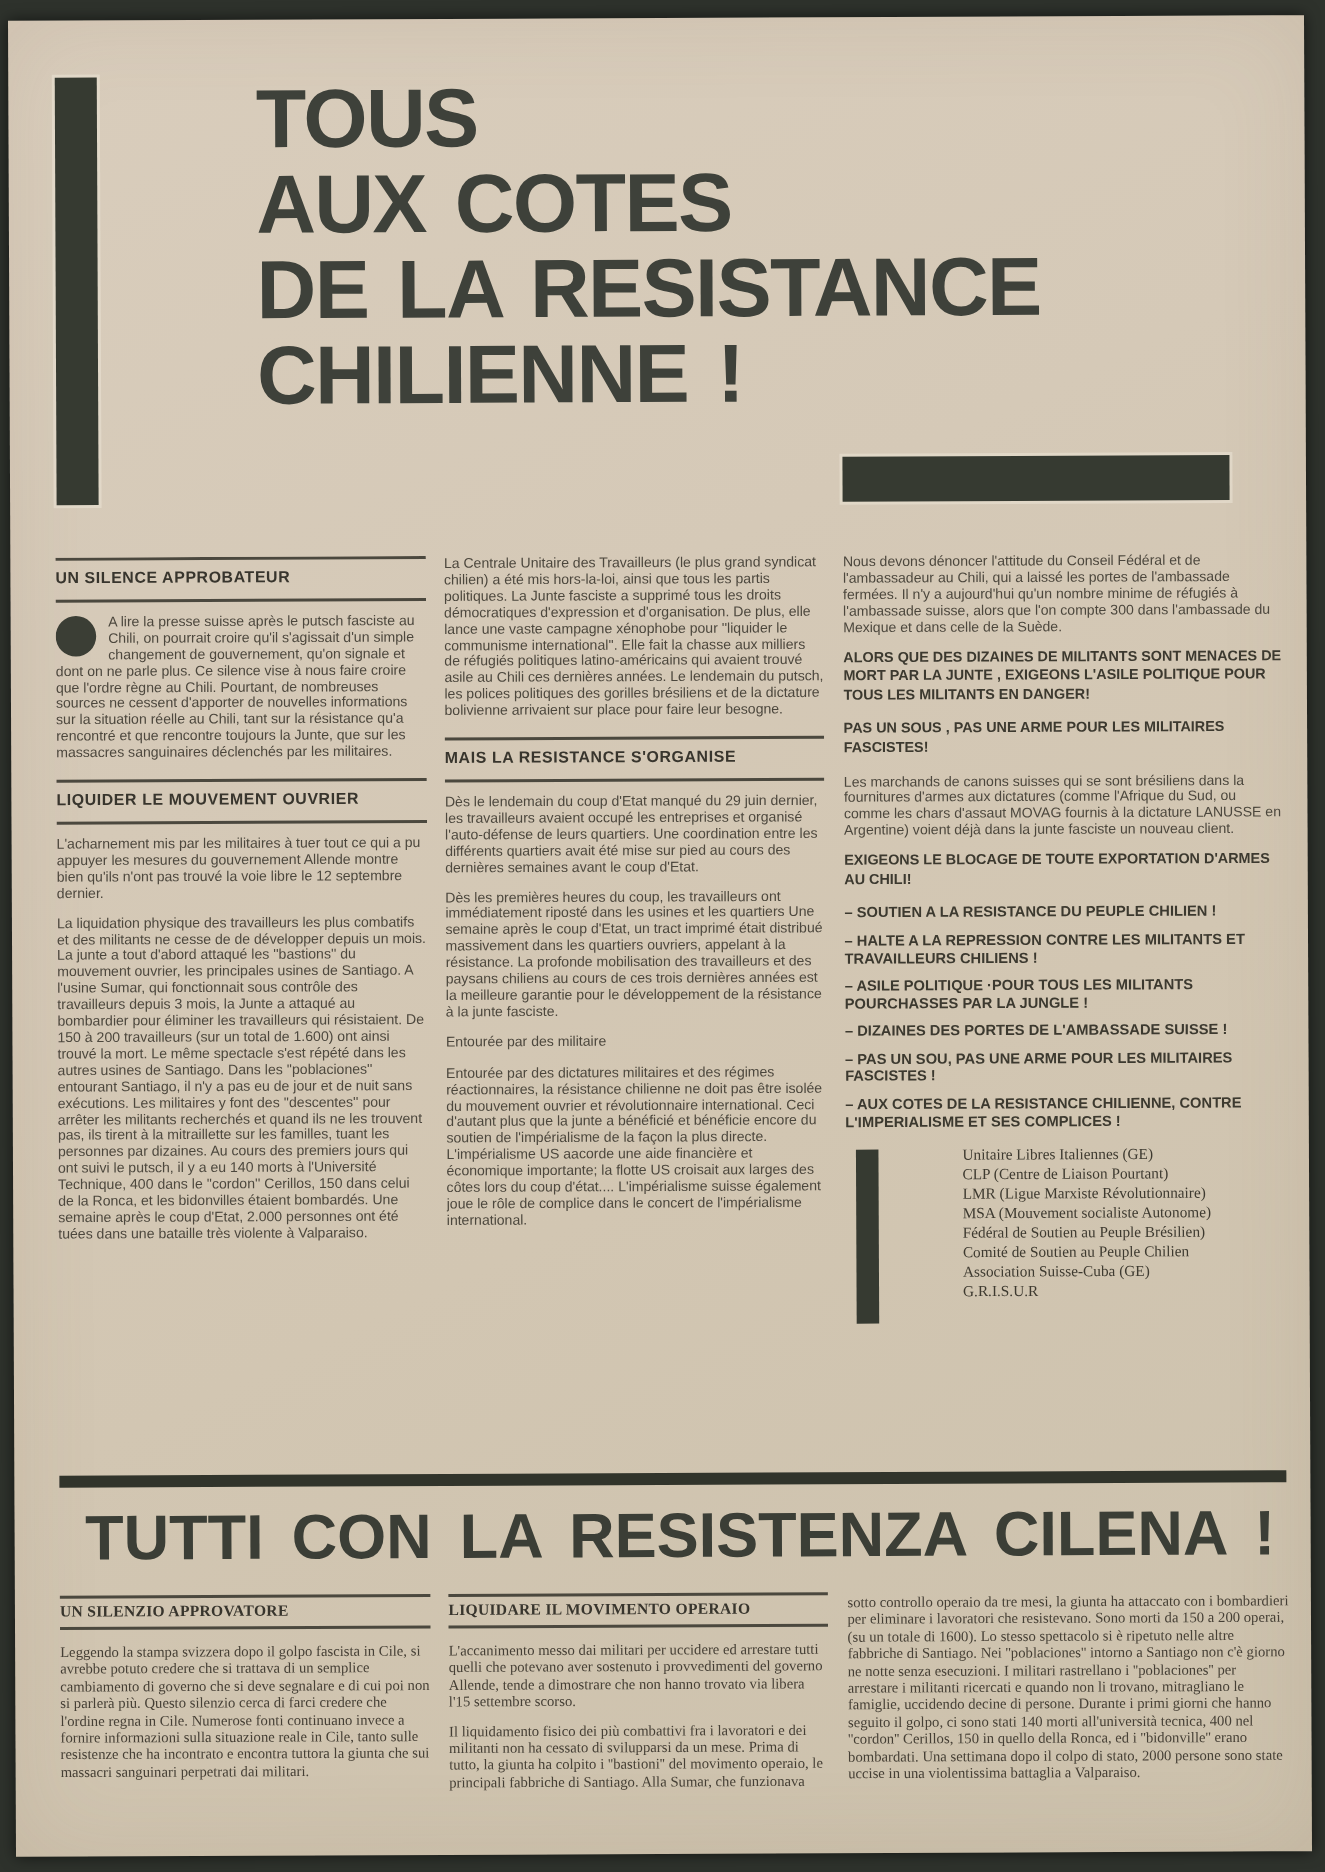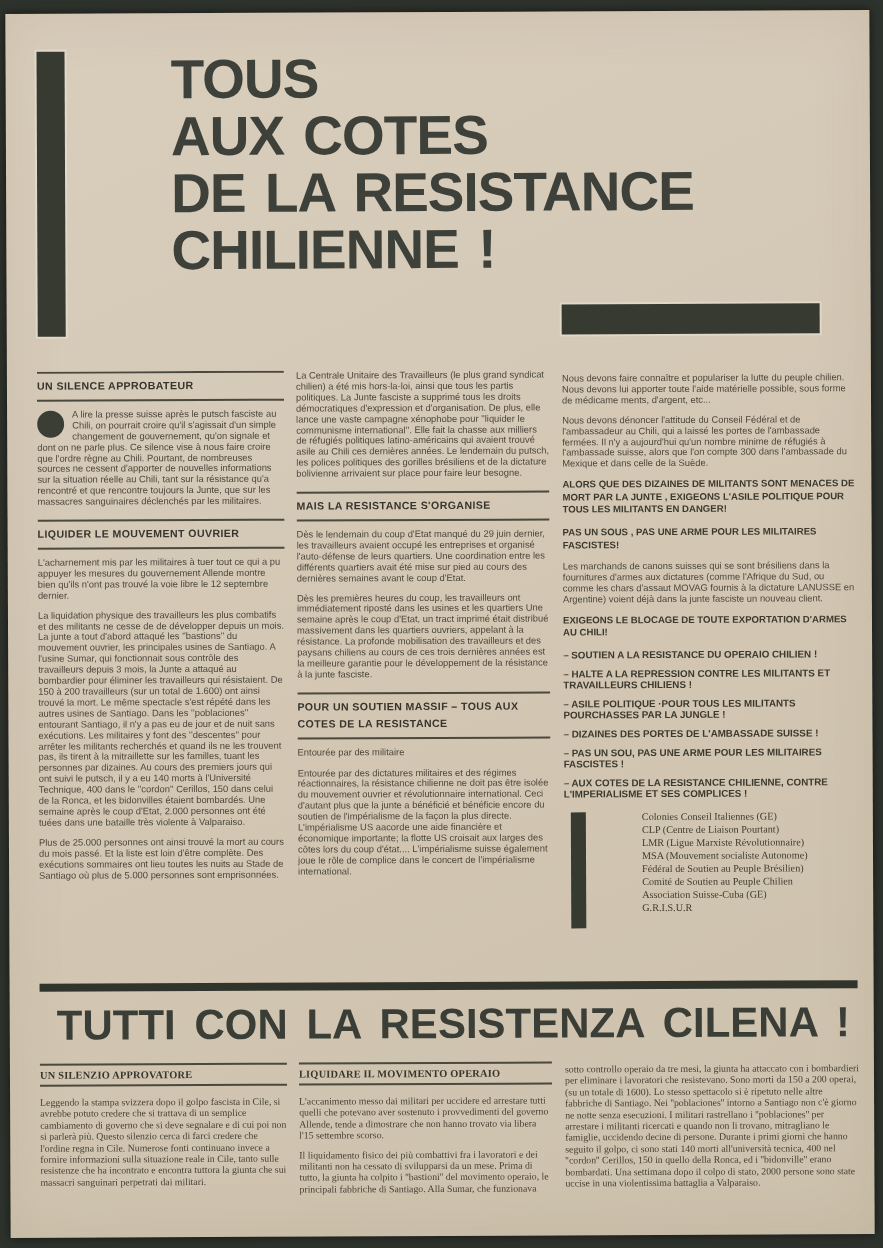--- a/index.html
+++ b/index.html
@@ -92,51 +92,48 @@
   </div>
 
   <div class="fr-cols">
 
     <div class="fr-col fr-col1">
       <div class="fr-h">UN SILENCE APPROBATEUR</div>
       <p class="fr-p"><span class="dot"></span><span>A lire la presse suisse après le putsch fasciste au Chili, on pourrait croire qu'il s'agissait d'un simple changement de gouvernement, qu'on signale et dont on ne parle plus. Ce silence vise à nous faire croire que l'ordre règne au Chili. Pourtant, de nombreuses sources ne cessent d'apporter de nouvelles informations sur la situation réelle au Chili, tant sur la résistance qu'a rencontré et que rencontre toujours la Junte, que sur les massacres sanguinaires déclenchés par les militaires.</span></p>
       <div class="fr-h mt">LIQUIDER LE MOUVEMENT OUVRIER</div>
       <p class="fr-p">L'acharnement mis par les militaires à tuer tout ce qui a pu appuyer les mesures du gouvernement Allende montre bien qu'ils n'ont pas trouvé la voie libre le 12 septembre dernier.</p>
       <p class="fr-p">La liquidation physique des travailleurs les plus combatifs et des militants ne cesse de de développer depuis un mois. La junte a tout d'abord attaqué les ''bastions'' du mouvement ouvrier, les principales usines de Santiago. A l'usine Sumar, qui fonctionnait sous contrôle des travailleurs depuis 3 mois, la Junte a attaqué au bombardier pour éliminer les travailleurs qui résistaient. De 150 à 200 travailleurs (sur un total de 1.600) ont ainsi trouvé la mort. Le même spectacle s'est répété dans les autres usines de Santiago. Dans les ''poblaciones'' entourant Santiago, il n'y a pas eu de jour et de nuit sans exécutions. Les militaires y font des ''descentes'' pour arrêter les militants recherchés et quand ils ne les trouvent pas, ils tirent à la mitraillette sur les familles, tuant les personnes par dizaines. Au cours des premiers jours qui ont suivi le putsch, il y a eu 140 morts à l'Université Technique, 400 dans le ''cordon'' Cerillos, 150 dans celui de la Ronca, et les bidonvilles étaient bombardés. Une semaine après le coup d'Etat, 2.000 personnes ont été tuées dans une bataille très violente à Valparaiso.</p>
-      <p class="fr-p">Plus de 25.000 personnes ont ainsi trouvé la mort au cours du mois passé. Et la liste est loin d'être complète. Des exécutions sommaires ont lieu toutes les nuits au Stade de Santiago où plus de 5.000 personnes sont emprisonnées.</p>
     </div>
 
     <div class="fr-col fr-col2">
       <p class="fr-p">La Centrale Unitaire des Travailleurs (le plus grand syndicat chilien) a été mis hors-la-loi, ainsi que tous les partis politiques. La Junte fasciste a supprimé tous les droits démocratiques d'expression et d'organisation. De plus, elle lance une vaste campagne xénophobe pour ''liquider le communisme international''. Elle fait la chasse aux milliers de réfugiés politiques latino-américains qui avaient trouvé asile au Chili ces dernières années. Le lendemain du putsch, les polices politiques des gorilles brésiliens et de la dictature bolivienne arrivaient sur place pour faire leur besogne.</p>
       <div class="fr-h mt">MAIS LA RESISTANCE S'ORGANISE</div>
       <p class="fr-p">Dès le lendemain du coup d'Etat manqué du 29 juin dernier, les travailleurs avaient occupé les entreprises et organisé l'auto-défense de leurs quartiers. Une coordination entre les différents quartiers avait été mise sur pied au cours des dernières semaines avant le coup d'Etat.</p>
       <p class="fr-p">Dès les premières heures du coup, les travailleurs ont immédiatement riposté dans les usines et les quartiers Une semaine après le coup d'Etat, un tract imprimé était distribué massivement dans les quartiers ouvriers, appelant à la résistance. La profonde mobilisation des travailleurs et des paysans chiliens au cours de ces trois dernières années est la meilleure garantie pour le développement de la résistance à la junte fasciste.</p>
-      <div class="fr-h mt">POUR UN SOUTIEN MASSIF – TOUS AUX COTES DE LA RESISTANCE</div>
       <p class="fr-p entouree-label">Entourée par des militaire</p>
       <p class="fr-p">Entourée par des dictatures militaires et des régimes réactionnaires, la résistance chilienne ne doit pas être isolée du mouvement ouvrier et révolutionnaire international. Ceci d'autant plus que la junte a bénéficié et bénéficie encore du soutien de l'impérialisme de la façon la plus directe.  L'impérialisme US aacorde une aide financière et économique importante; la flotte US croisait aux larges des côtes lors du coup d'état.... L'impérialisme suisse également joue le rôle de complice dans le concert de l'impérialisme international.</p>
     </div>
 
     <div class="fr-col fr-col3">
-      <p class="fr-p" style="margin-top:4px">Nous devons faire connaître et populariser la lutte du peuple chilien. Nous devons lui apporter toute l'aide matérielle possible, sous forme de médicame ments, d'argent, etc...</p>
       <p class="fr-p">Nous devons dénoncer l'attitude du Conseil Fédéral et de l'ambassadeur au Chili, qui a laissé les portes de l'ambassade fermées. Il n'y a  aujourd'hui qu'un nombre minime de réfugiés à l'ambassade suisse, alors que l'on compte 300 dans l'ambassade du Mexique et dans celle de la Suède.</p>
       <div class="slogan">ALORS QUE DES DIZAINES DE MILITANTS SONT MENACES DE MORT PAR LA JUNTE , EXIGEONS L'ASILE POLITIQUE POUR TOUS LES MILITANTS EN DANGER!</div>
       <div class="slogan">PAS UN SOUS , PAS UNE ARME POUR LES MILITAIRES FASCISTES!</div>
       <p class="fr-p">Les  marchands de canons suisses qui se sont brésiliens dans la fournitures d'armes aux dictatures (comme l'Afrique du Sud, ou comme les chars d'assaut MOVAG fournis à la dictature LANUSSE en Argentine) voient déjà dans la junte fasciste un nouveau client.</p>
       <div class="slogan">EXIGEONS LE BLOCAGE DE TOUTE EXPORTATION D'ARMES AU CHILI!</div>
       <div>
-        <div class="demand">– SOUTIEN A LA RESISTANCE DU OPERAIO CHILIEN !</div>
+        <div class="demand">– SOUTIEN A LA RESISTANCE DU PEUPLE CHILIEN !</div>
         <div class="demand">– HALTE A LA REPRESSION CONTRE LES MILITANTS ET TRAVAILLEURS CHILIENS !</div>
         <div class="demand">– ASILE POLITIQUE ·POUR TOUS LES MILITANTS POURCHASSES PAR LA JUNGLE !</div>
         <div class="demand">– DIZAINES DES PORTES DE L'AMBASSADE SUISSE !</div>
         <div class="demand">– PAS UN SOU, PAS UNE ARME POUR LES MILITAIRES FASCISTES !</div>
         <div class="demand">– AUX COTES DE LA RESISTANCE CHILIENNE, CONTRE L'IMPERIALISME ET  SES  COMPLICES !</div>
       </div>
       <div class="orgs">
         <div class="orgs-bar"></div>
-        <div>Colonies Conseil Italiennes (GE)</div>
+        <div>Unitaire Libres Italiennes (GE)</div>
         <div>CLP (Centre de Liaison Pourtant)</div>
         <div>LMR (Ligue Marxiste Révolutionnaire)</div>
         <div>MSA (Mouvement socialiste Autonome)</div>
         <div>Fédéral de Soutien au Peuple Brésilien)</div>
         <div>Comité de Soutien au Peuple Chilien</div>
         <div>Association Suisse-Cuba (GE)</div>
         <div>G.R.I.S.U.R</div>
       </div>
     </div>
 

